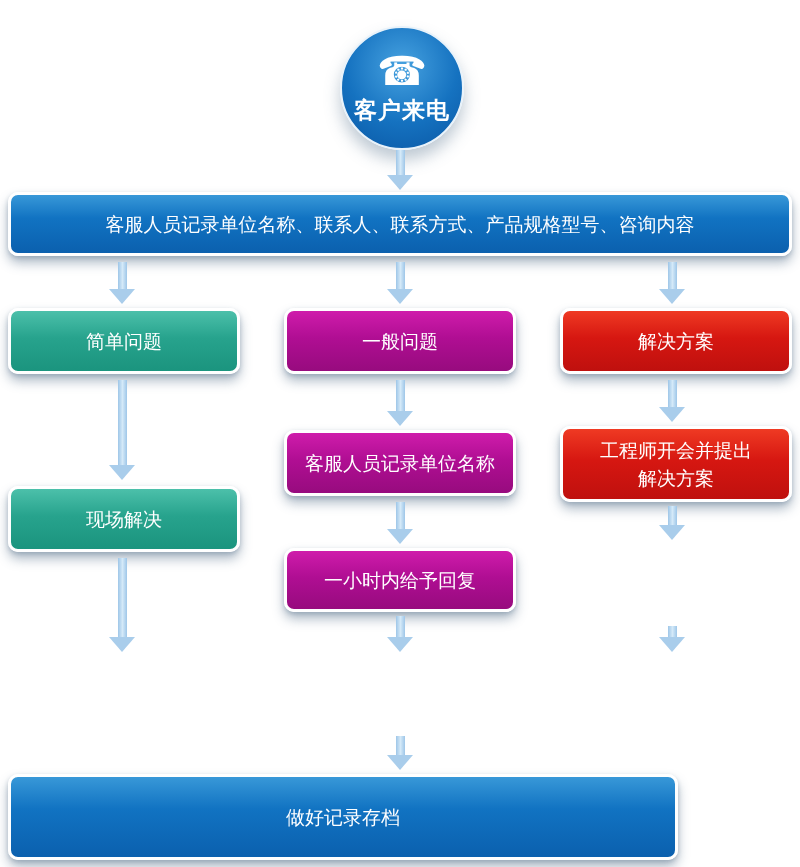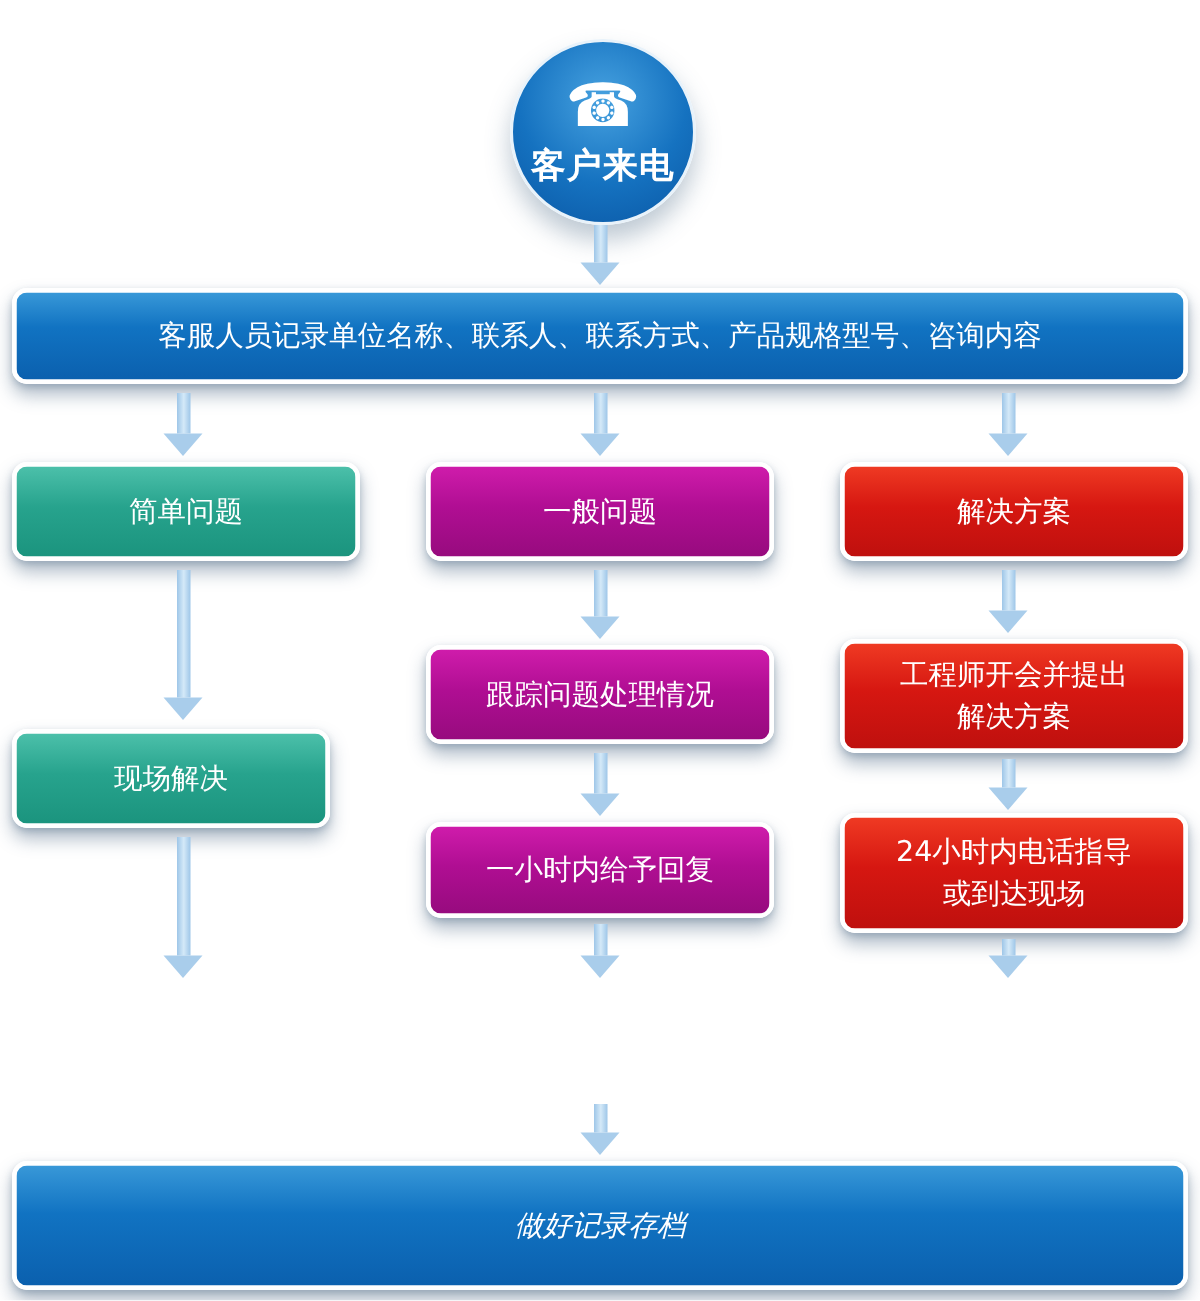--- a/index.html
+++ b/index.html
@@ -86,52 +86,50 @@
   </div>
   <div class="arrow" style="left:400px; top:380px; height:46px;">
     <div class="stem"></div>
     <div class="head"></div>
   </div>
   <div class="arrow" style="left:672px; top:380px; height:42px;">
     <div class="stem"></div>
     <div class="head"></div>
   </div>
 
-  <div class="node teal" style="left:8px; top:486px; width:212px; height:66px;">现场解决</div>
-  <div class="node magenta" style="left:284px; top:430px; width:232px; height:66px;">跟踪问题处理情况</div>
+  <div class="node teal" style="left:8px; top:486px; width:232px; height:66px;">现场解决</div>
+  <div class="node magenta" style="left:284px; top:430px; width:232px; height:66px;">客服人员记录单位名称</div>
   <div class="node red" style="left:560px; top:426px; width:232px; height:76px;">工程师开会并提出
 解决方案</div>
 
   <div class="arrow" style="left:400px; top:502px; height:42px;">
     <div class="stem"></div>
     <div class="head"></div>
   </div>
   <div class="arrow" style="left:672px; top:506px; height:34px;">
     <div class="stem"></div>
     <div class="head"></div>
   </div>
 
   <div class="node magenta" style="left:284px; top:548px; width:232px; height:64px;">一小时内给予回复</div>
-  <div class="node red" style="left:560px; top:542px; width:232px; height:80px;">24小时内电话指导
-或到达现场</div>
 
   <div class="arrow" style="left:122px; top:558px; height:94px;">
     <div class="stem"></div>
     <div class="head"></div>
   </div>
   <div class="arrow" style="left:400px; top:616px; height:36px;">
     <div class="stem"></div>
     <div class="head"></div>
   </div>
   <div class="arrow" style="left:672px; top:626px; height:26px;">
     <div class="stem"></div>
     <div class="head"></div>
   </div>
 
 
   <div class="arrow" style="left:400px; top:736px; height:34px;">
     <div class="stem"></div>
     <div class="head"></div>
   </div>
 
-  <div class="node blue" style="left:8px; top:774px; width:784px; height:86px;font-style:italic;">做好记录存档</div>
+  <div class="node blue" style="left:8px; top:774px; width:670px; height:86px;">做好记录存档</div>
 
 </div>
 
 </body></html>

